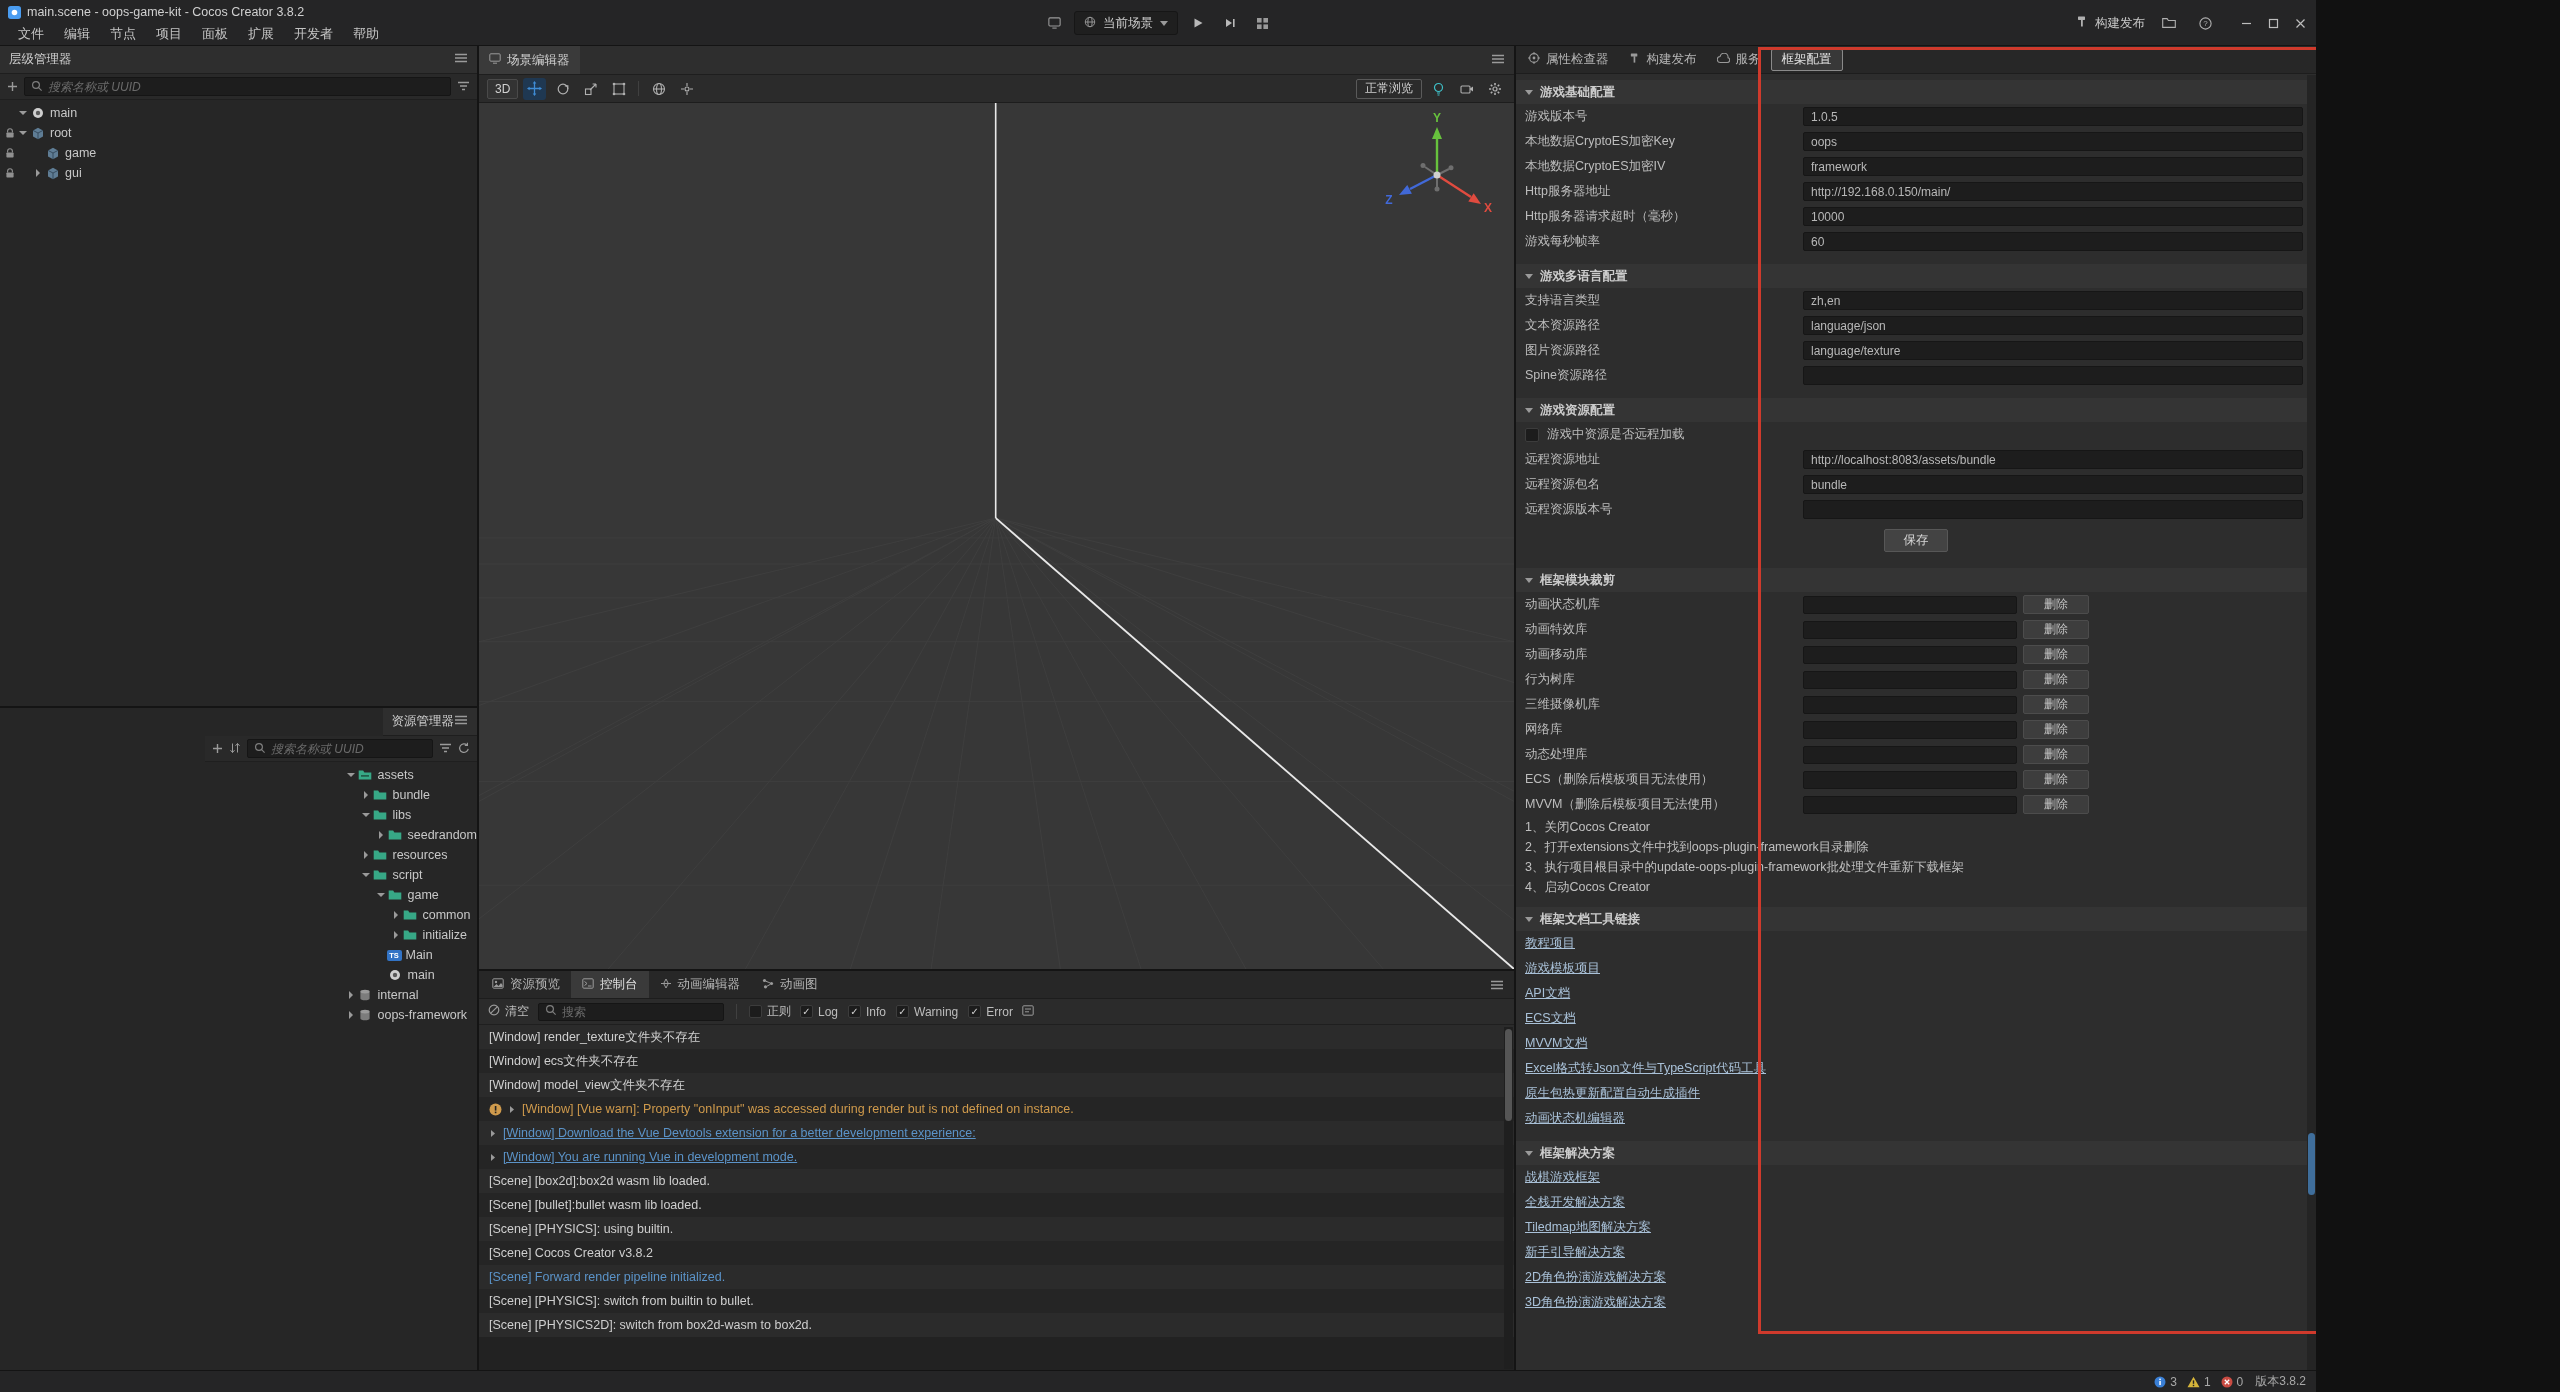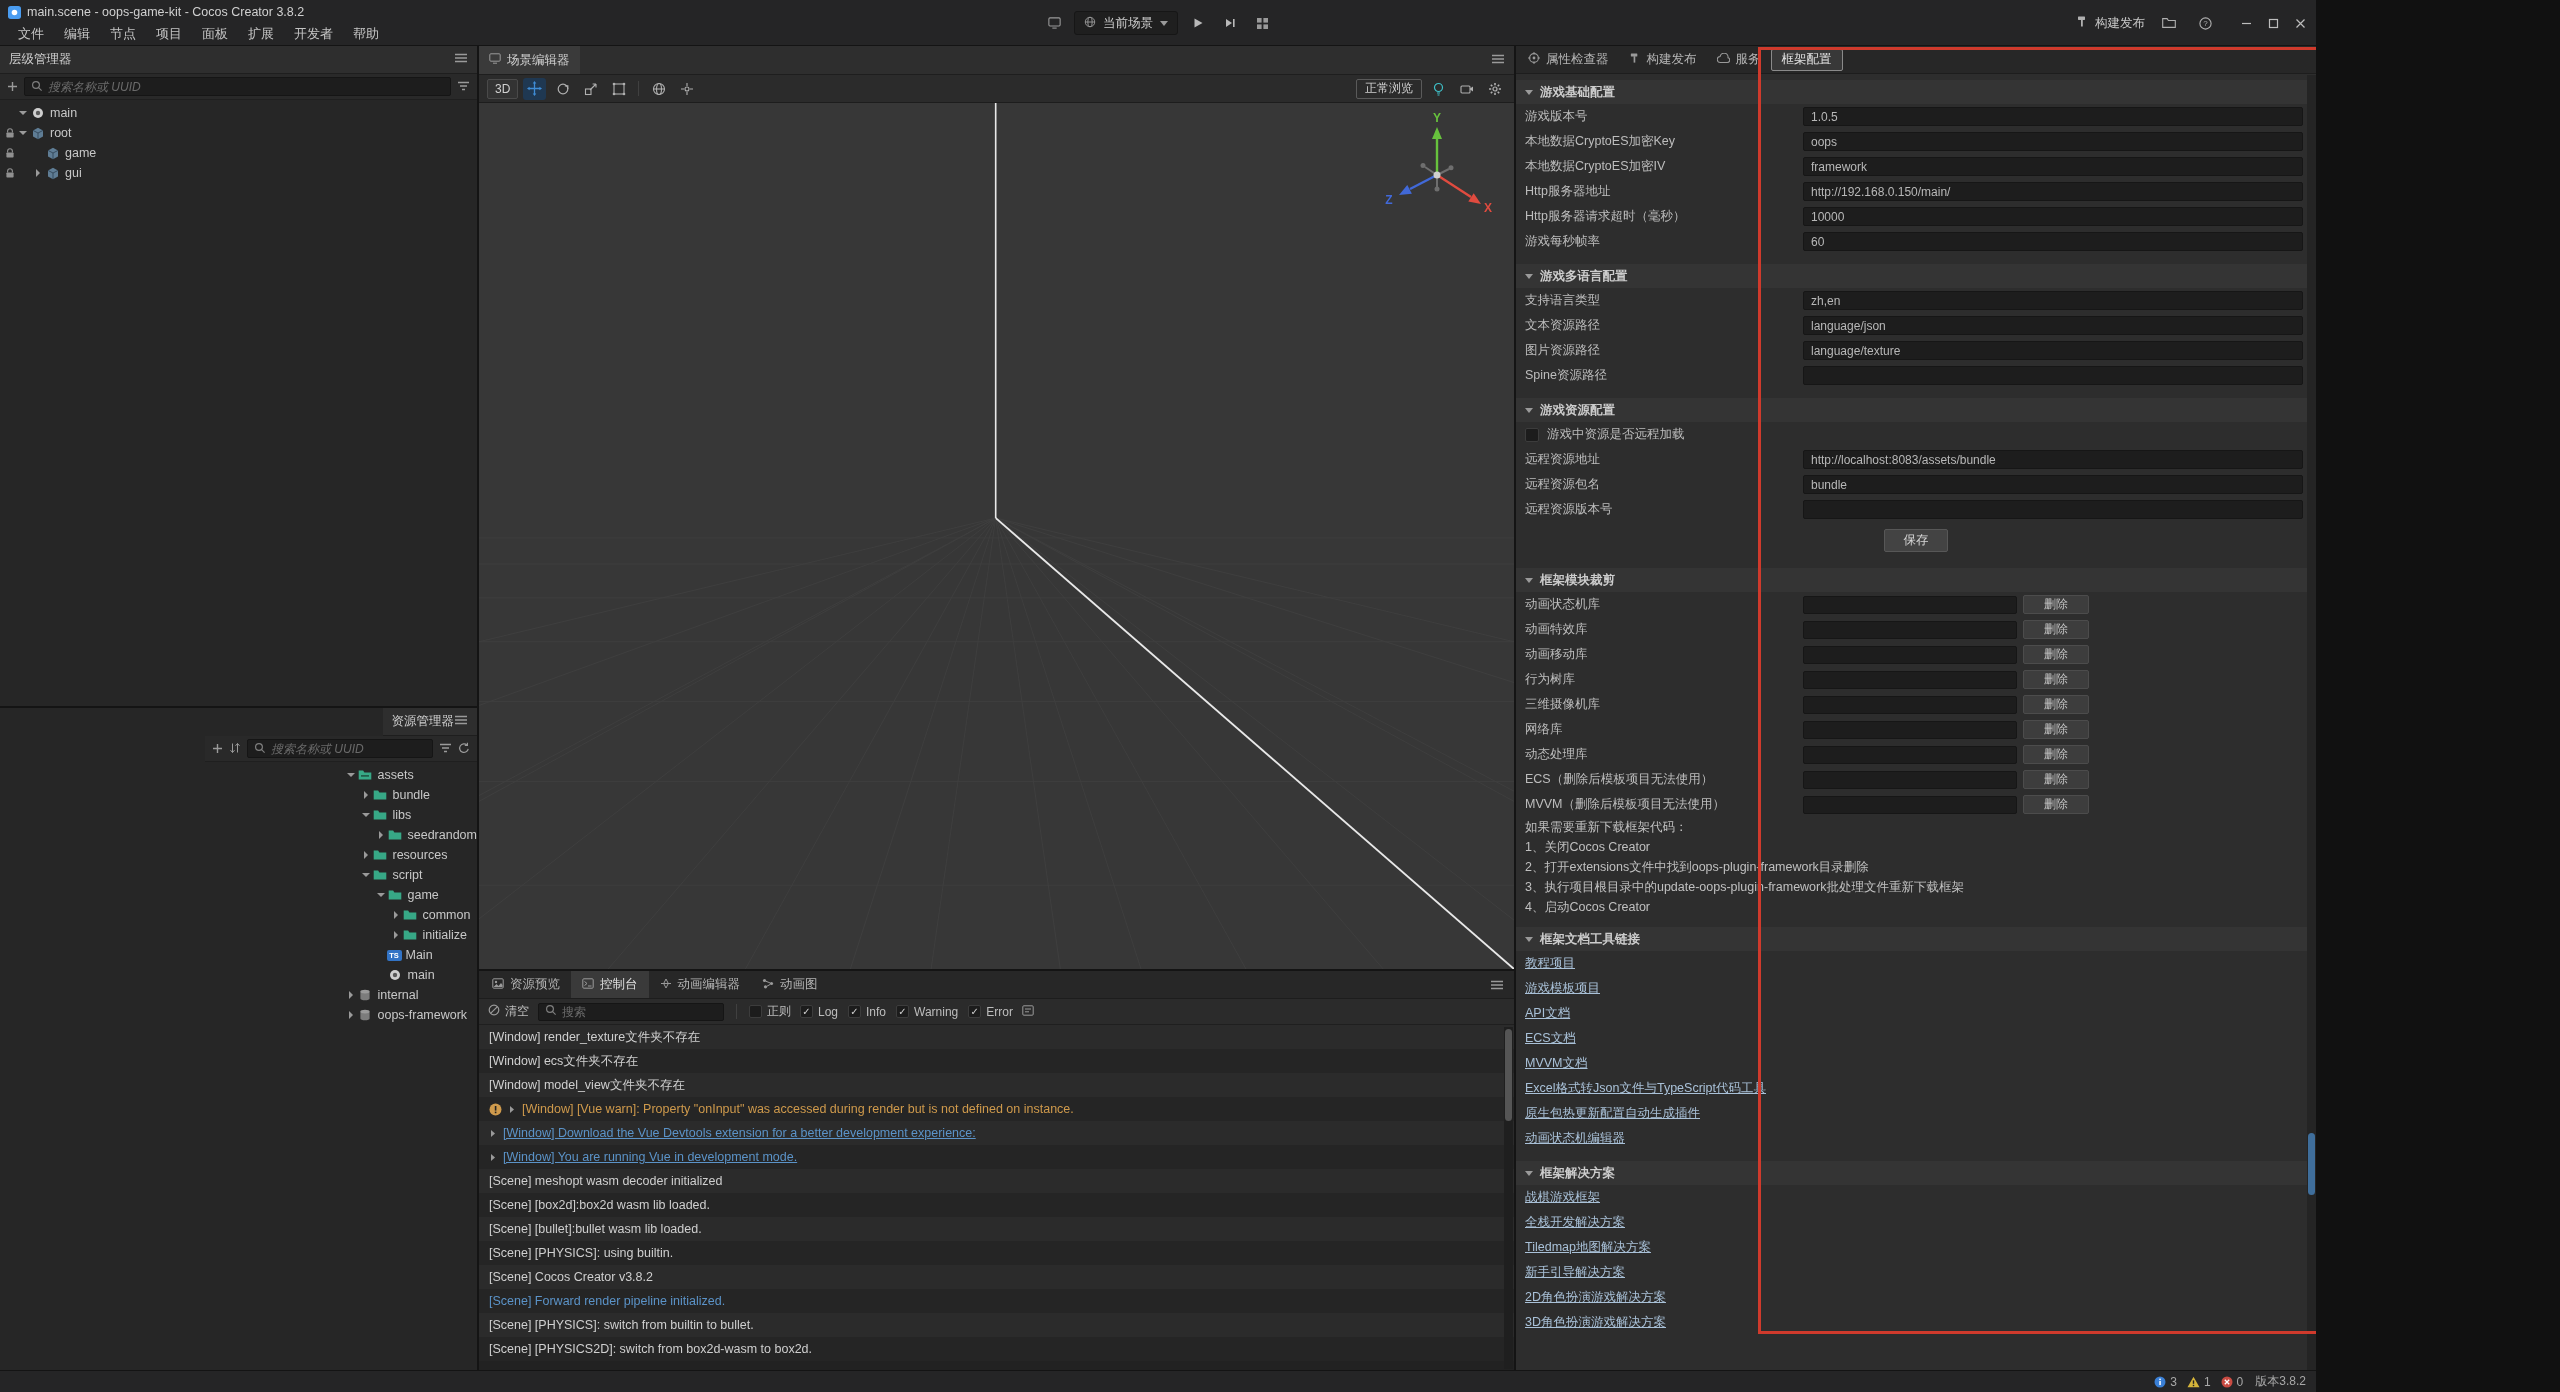--- a/index.html
+++ b/index.html
@@ -729,23 +729,20 @@
             </div>
             <div class="log-row t-link">
               <span class="log-caret">
                 <svg width="8" height="9" viewBox="0 0 8 9">
                   <path d="M2 1l4 3.5L2 8z" fill="#9a9a9a"></path>
                 </svg>
               </span>
               <span class="log-text">[Window] You are running Vue in development mode.</span>
             </div>
             <div class="log-row t-log">
-              <span class="log-text">[Scene] meshopt wasm decoder initialized</span>
-            </div>
-            <div class="log-row t-log">
               <span class="log-text">[Scene] [box2d]:box2d wasm lib loaded.</span>
             </div>
             <div class="log-row t-log">
               <span class="log-text">[Scene] [bullet]:bullet wasm lib loaded.</span>
             </div>
             <div class="log-row t-log">
               <span class="log-text">[Scene] [PHYSICS]: using builtin.</span>
             </div>
             <div class="log-row t-log">
               <span class="log-text">[Scene] Cocos Creator v3.8.2</span>
@@ -922,21 +919,20 @@
                 <input class="mod-input" style="">
                 <button class="mod-del">删除</button>
               </div>
               <div class="mod-row">
                 <span class="prop-label">MVVM（删除后模板项目无法使用）</span>
                 <input class="mod-input" style="">
                 <button class="mod-del">删除</button>
               </div>
             </div>
           <div id="notes-host">
-              <div class="note">如果需要重新下载框架代码：</div>
               <div class="note">1、关闭Cocos Creator</div>
               <div class="note">2、打开extensions文件中找到oops-plugin-framework目录删除</div>
               <div class="note">3、执行项目根目录中的update-oops-plugin-framework批处理文件重新下载框架</div>
               <div class="note">4、启动Cocos Creator</div>
             </div>
 
           <div class="sec-h">
             <span class="sec-caret"></span>
             <span>框架文档工具链接</span>
           </div>

